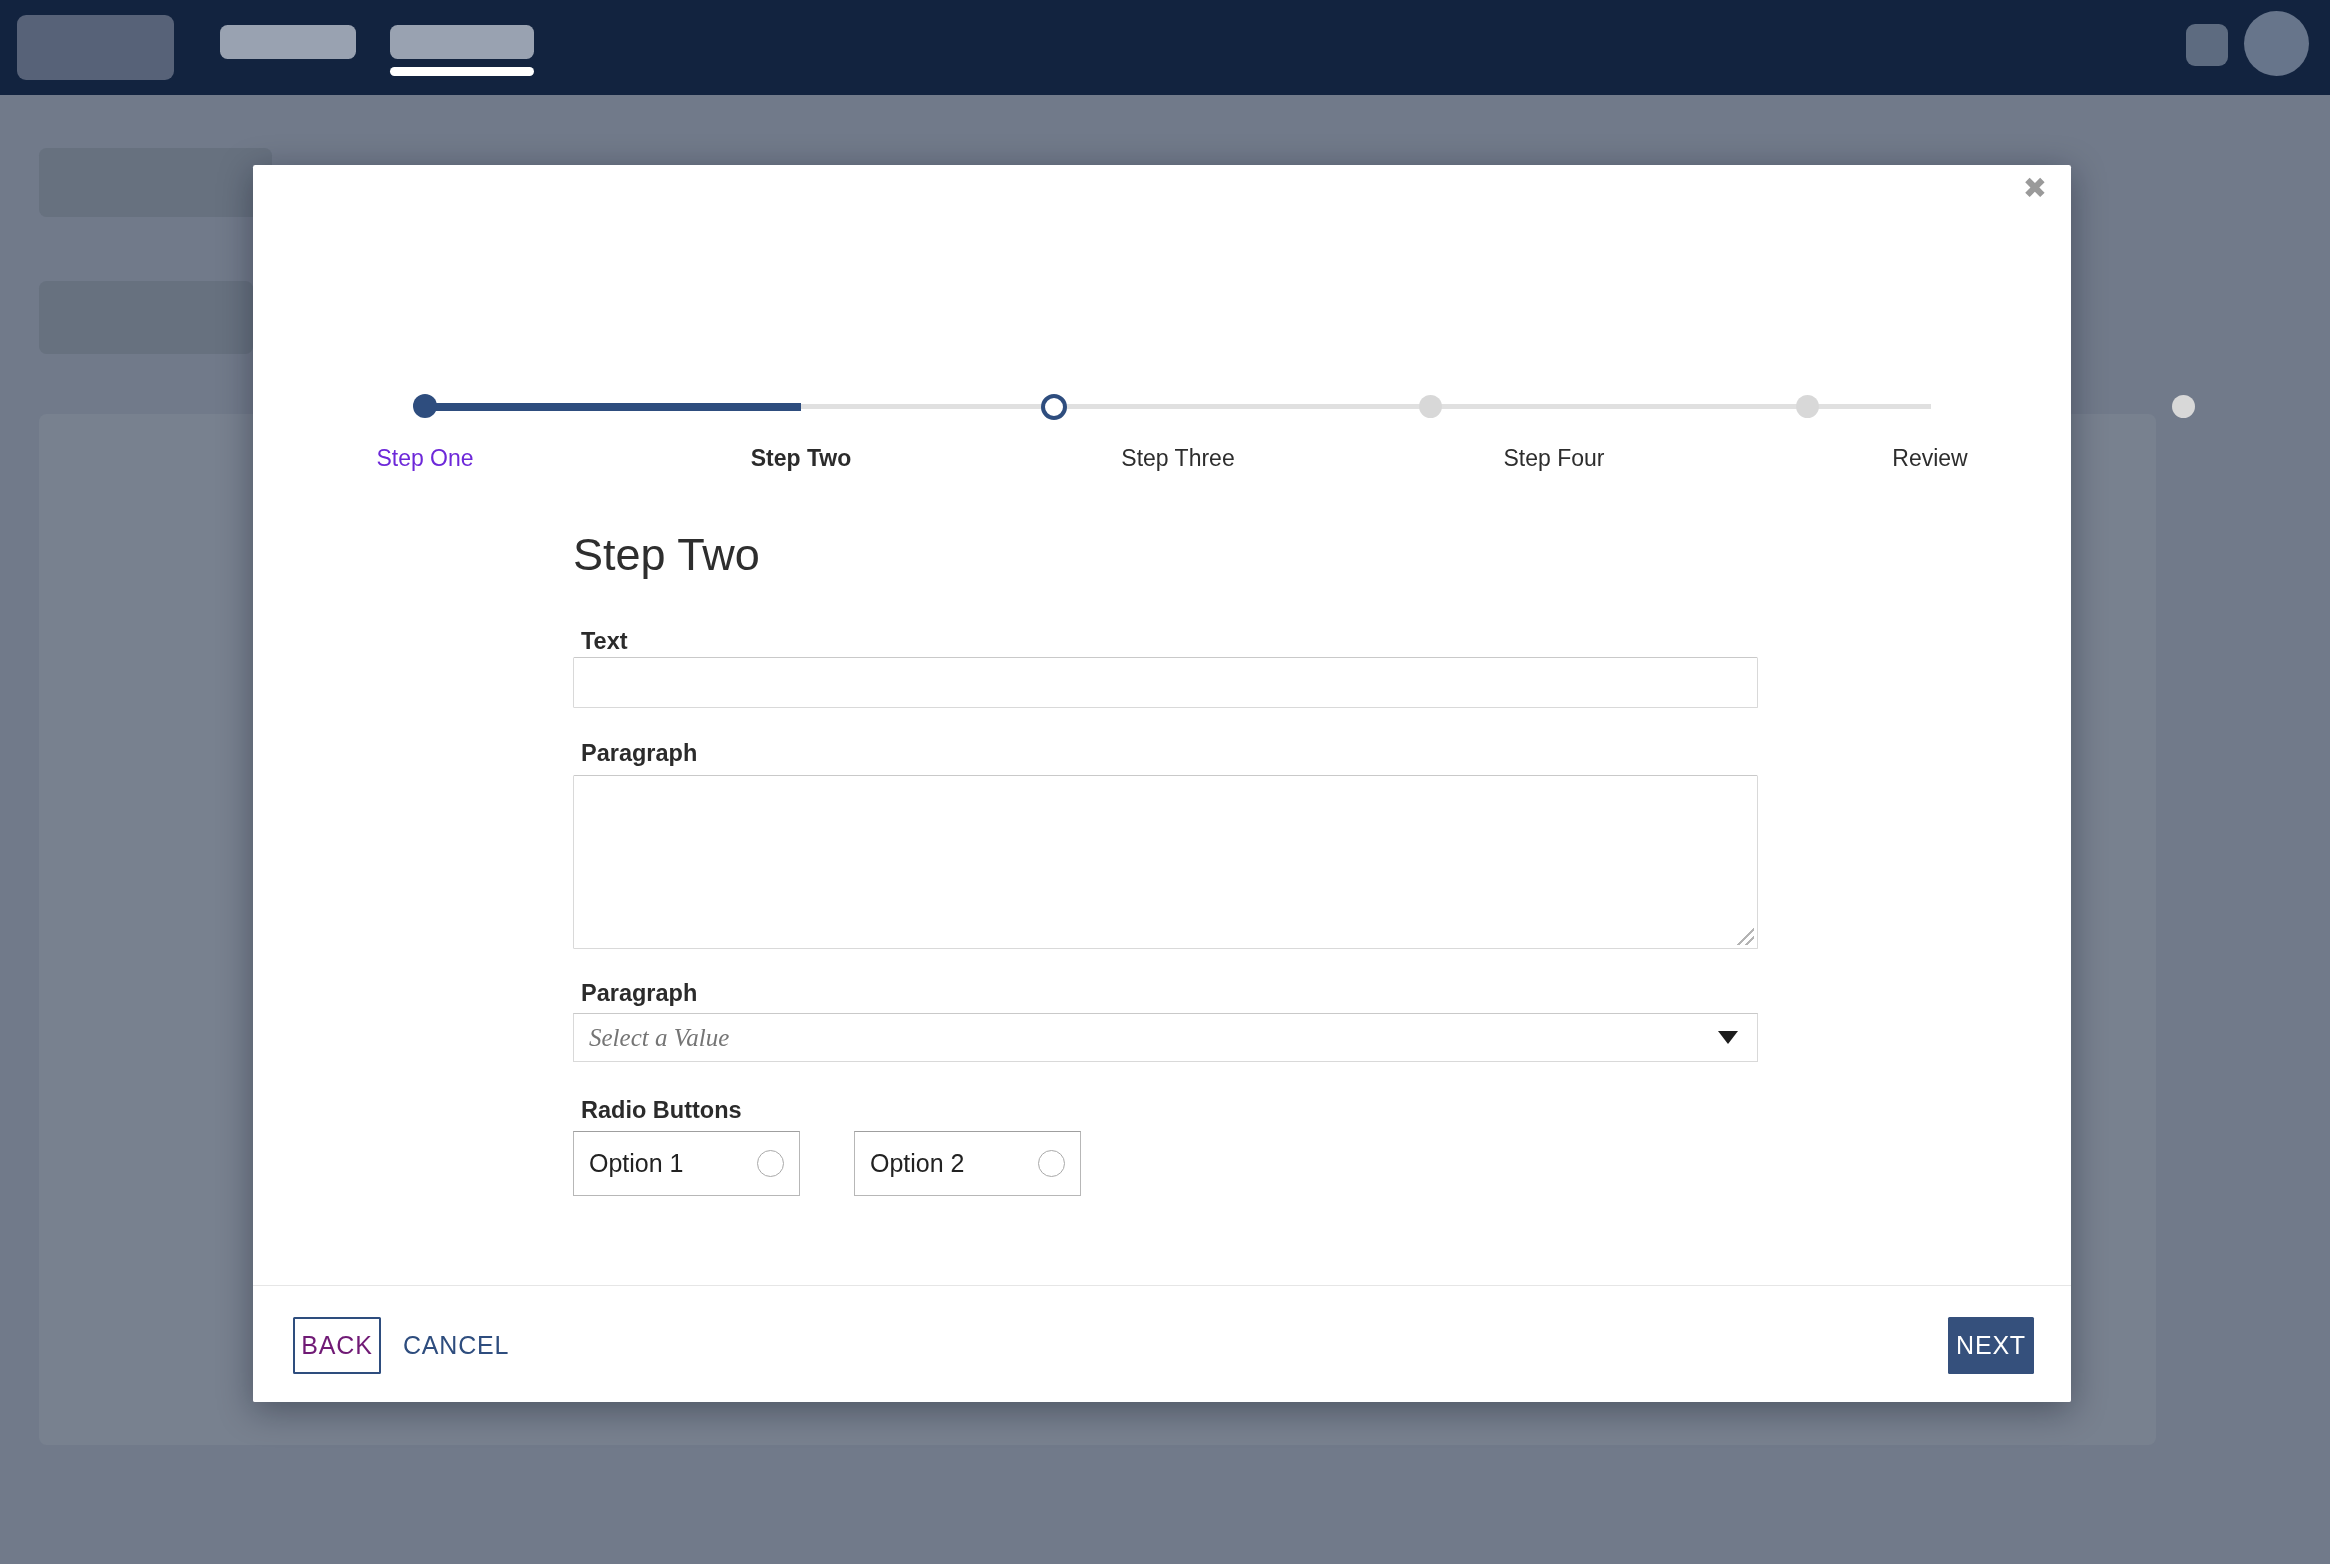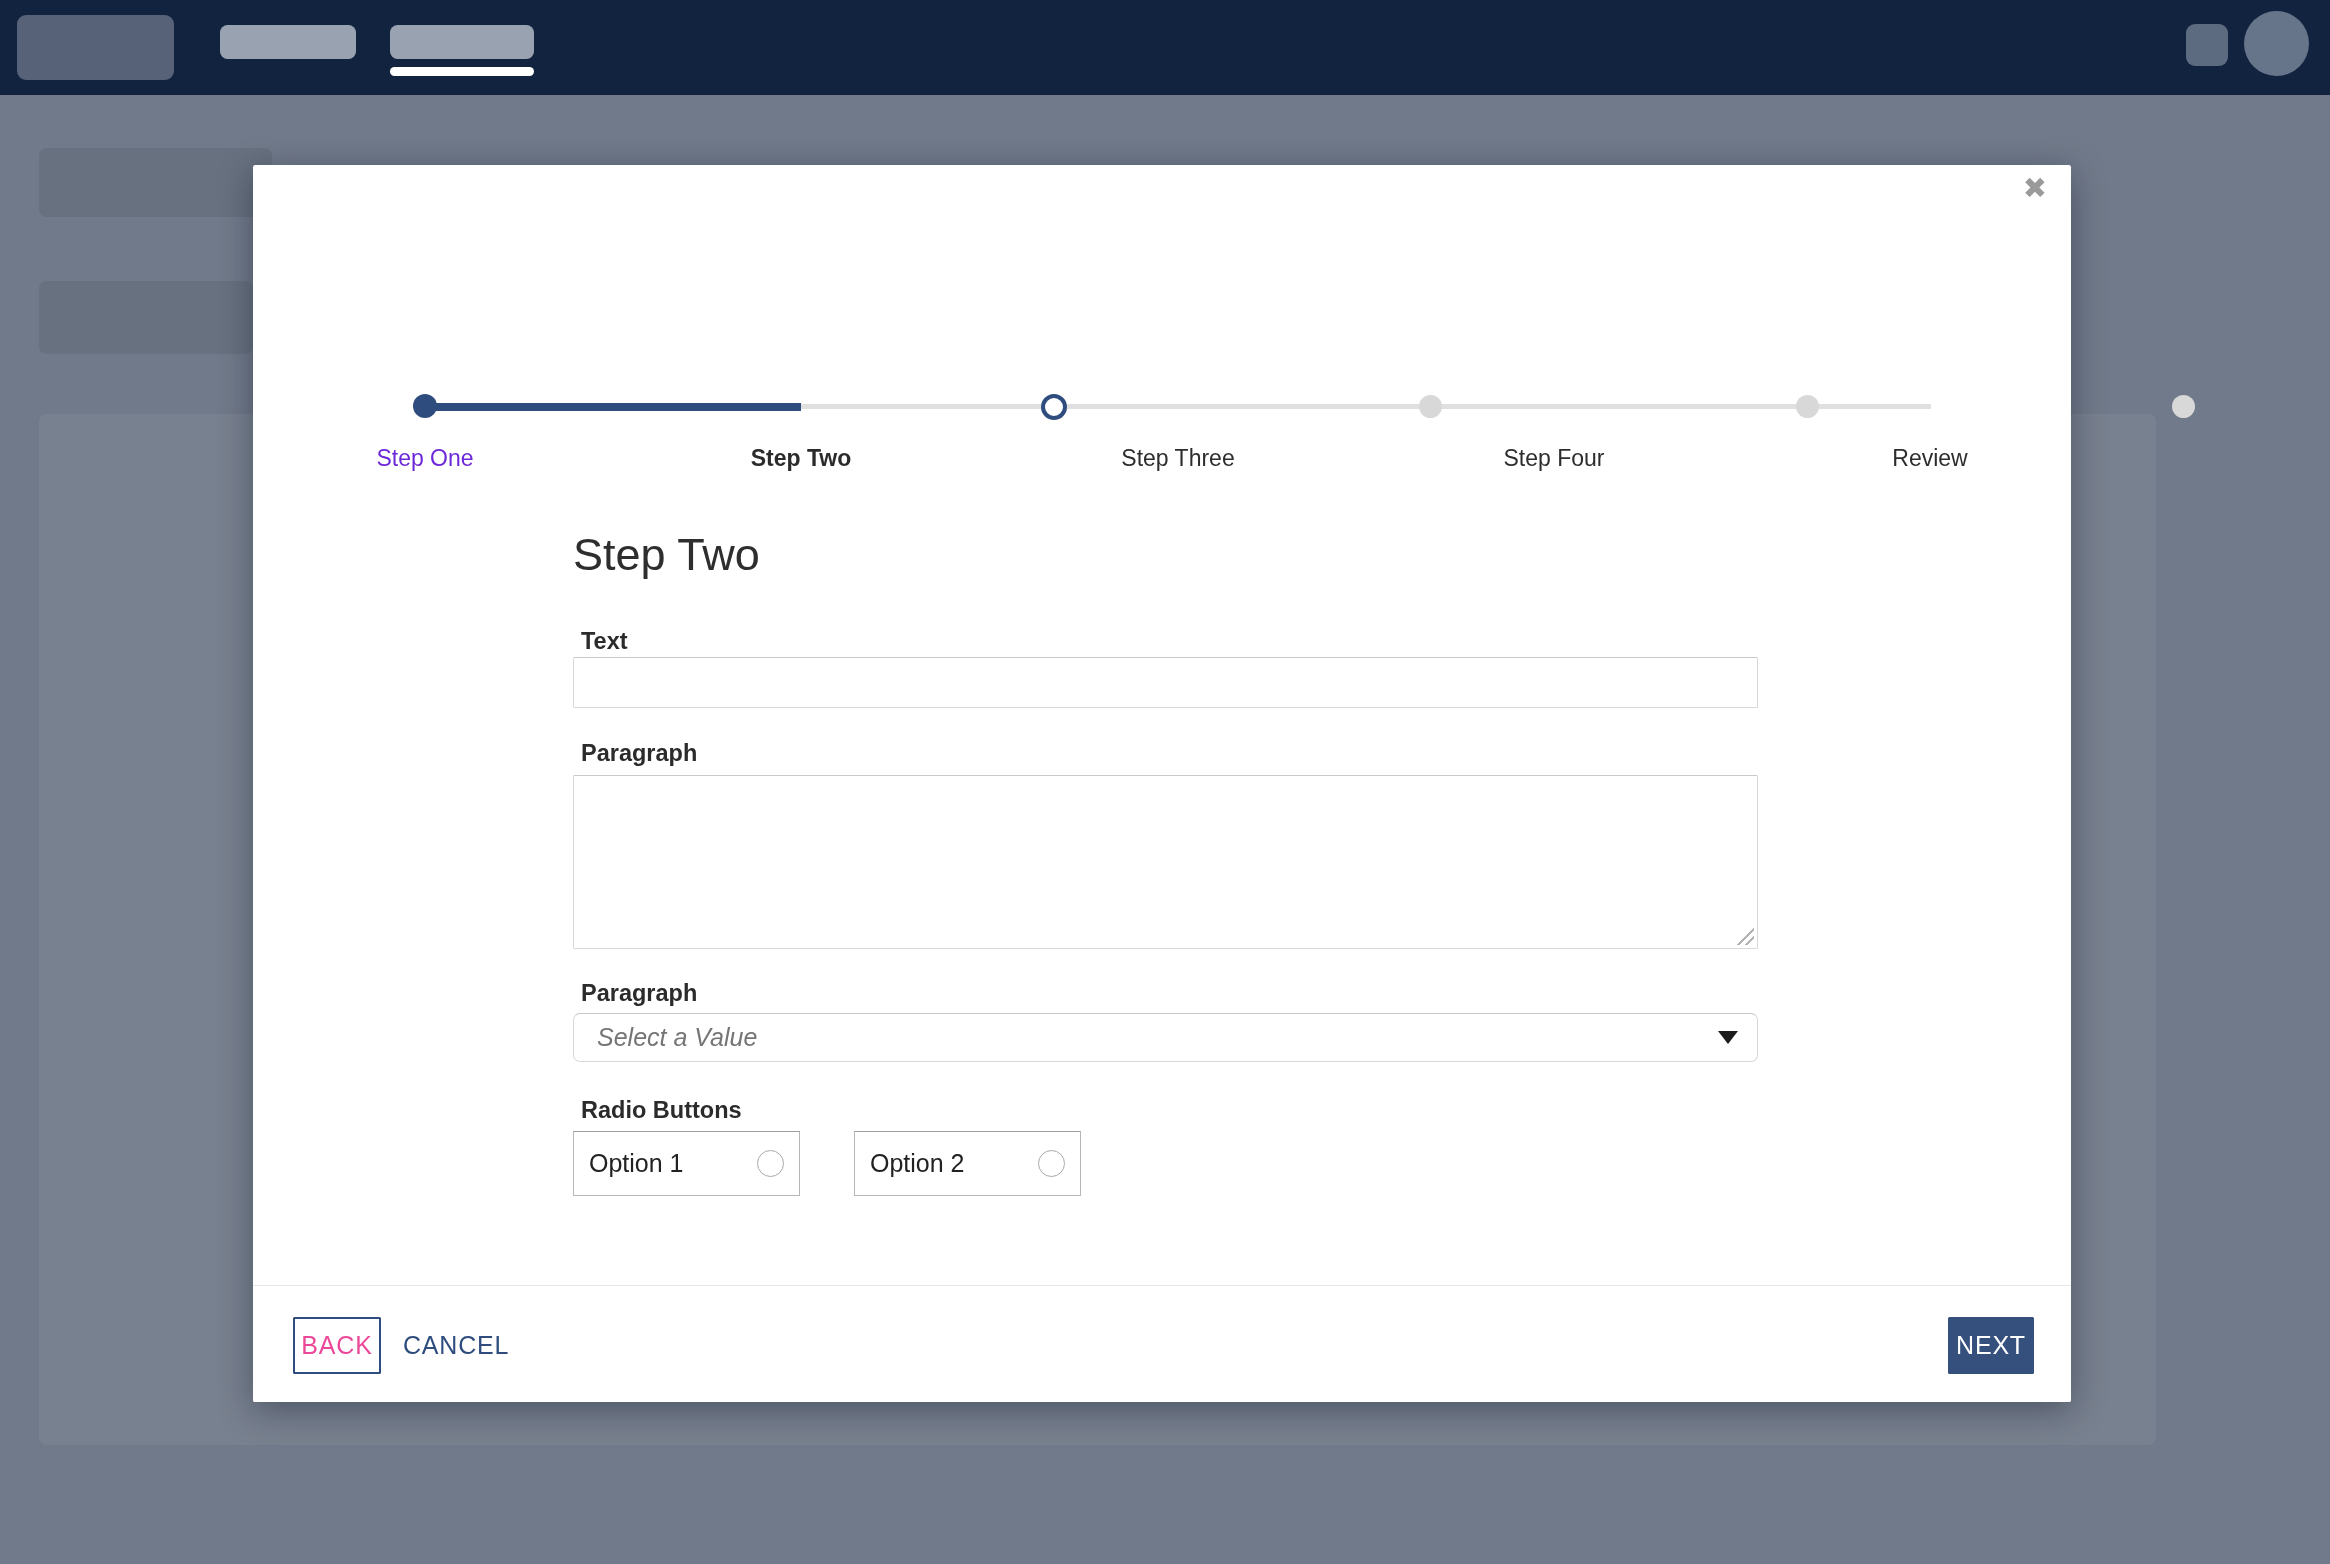--- a/index.html
+++ b/index.html
@@ -118,22 +118,22 @@
   .resize-handle {
     position: absolute; right: 3.8px; bottom: 3.8px; width: 18px; height: 18px;
     background: linear-gradient(135deg,
       transparent 0 52%, #b4b4b4 52% 60%,
       transparent 60% 74%, #b4b4b4 74% 82%, transparent 82%);
     pointer-events: none;
   }
   .select-box {
     position: absolute; left: 320px; top: 848px; width: 1185px; height: 49px;
     box-sizing: border-box; border: 1.5px solid #d9d9d9; border-top-color: #c9c9c9;
-    border-radius: 7px; background: #fff; cursor: pointer;
-    display: flex; align-items: center; padding: 0 19px 0 23px;
+    border-radius: 0; background: #fff; cursor: pointer;
+    display: flex; align-items: center; padding: 0 19px 0 15px; font-family: Liberation Serif, serif;
   }
   .select-placeholder {
     flex: 1; font-size: 25px; font-style: italic; color: #757575;
   }
   .select-caret {
     width: 0; height: 0;
     border-left: 10.6px solid transparent; border-right: 10.6px solid transparent;
     border-top: 13px solid #1c1c1c;
   }
   .radio-box {
@@ -153,21 +153,21 @@
 
   
   .modal-footer {
     position: absolute; left: 0; top: 1120px; width: 100%; height: 117px;
     border-top: 1.5px solid #e6e6e6; background: #fff; box-sizing: border-box;
     border-radius: 0 0 2.3px 2.3px;
   }
   .btn-back {
     position: absolute; left: 40px; top: 31px; width: 88px; height: 57px;
     box-sizing: border-box; border: 2.3px solid #2e4d7e; border-radius: 1.5px;
-    background: #fff; color: #ec4899; font-size: 25px; letter-spacing: 0.8px;
+    background: #fff; color: #701a75; font-size: 25px; letter-spacing: 0.8px;
     font-family: "Liberation Sans", "DejaVu Sans", sans-serif;
     display: flex; align-items: center; justify-content: center; cursor: pointer;
   }
   .link-cancel {
     position: absolute; left: 150px; top: 31px; height: 57px;
     display: flex; align-items: center;
     color: #2e4d7e; font-size: 25px; letter-spacing: 0.8px; cursor: pointer;
   }
   .btn-next {
     position: absolute; left: 1695px; top: 31px; width: 86px; height: 57px;

